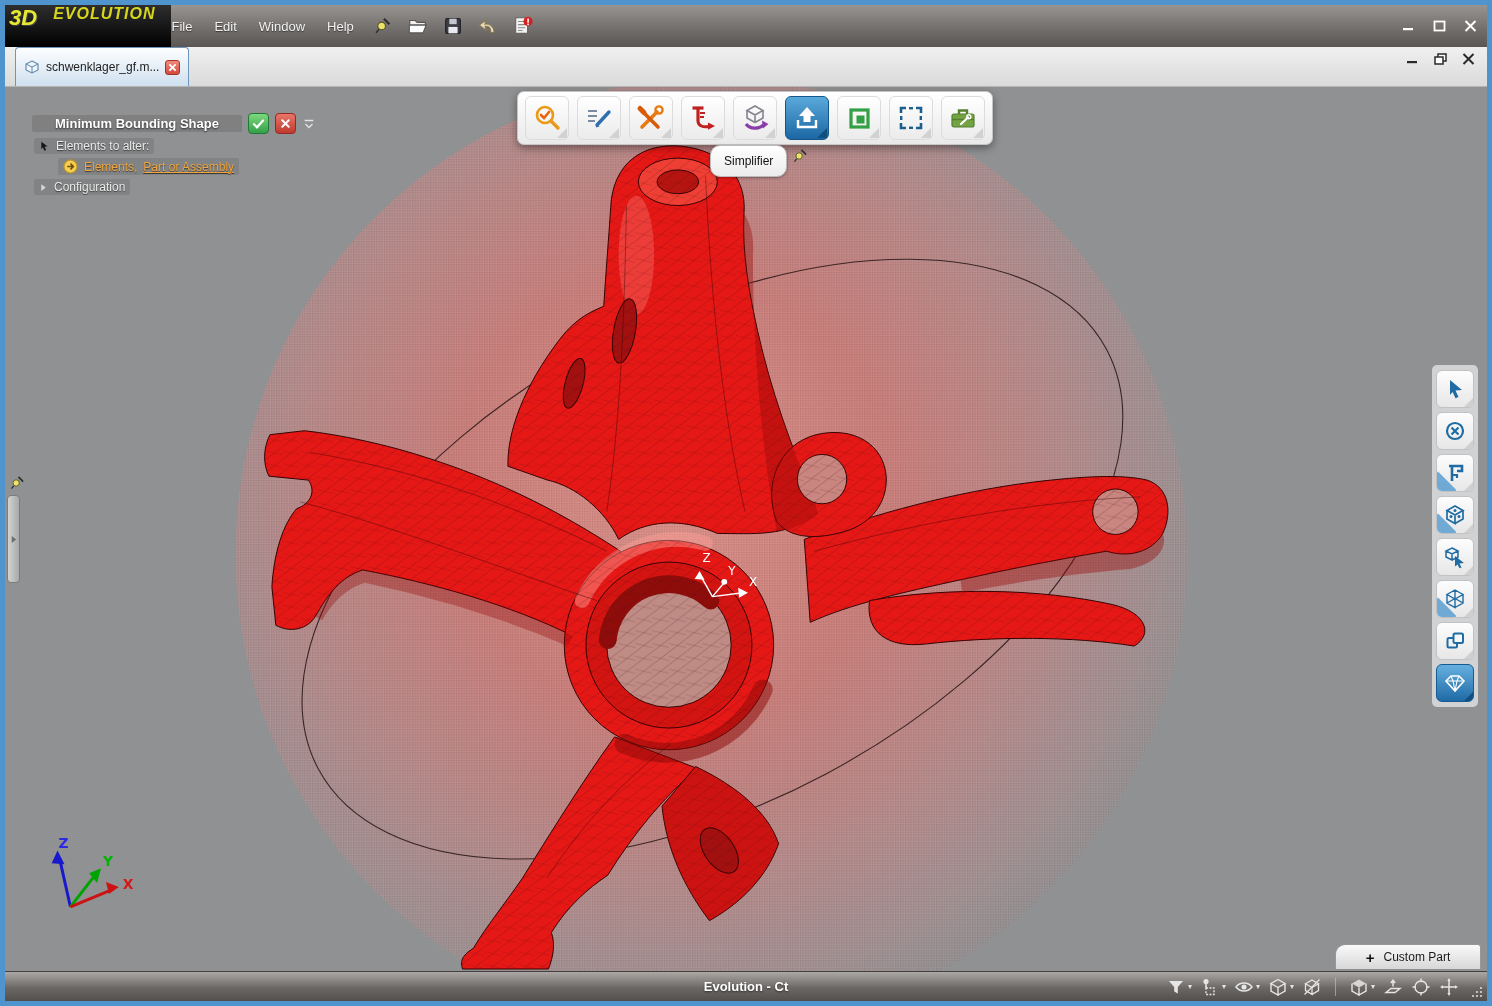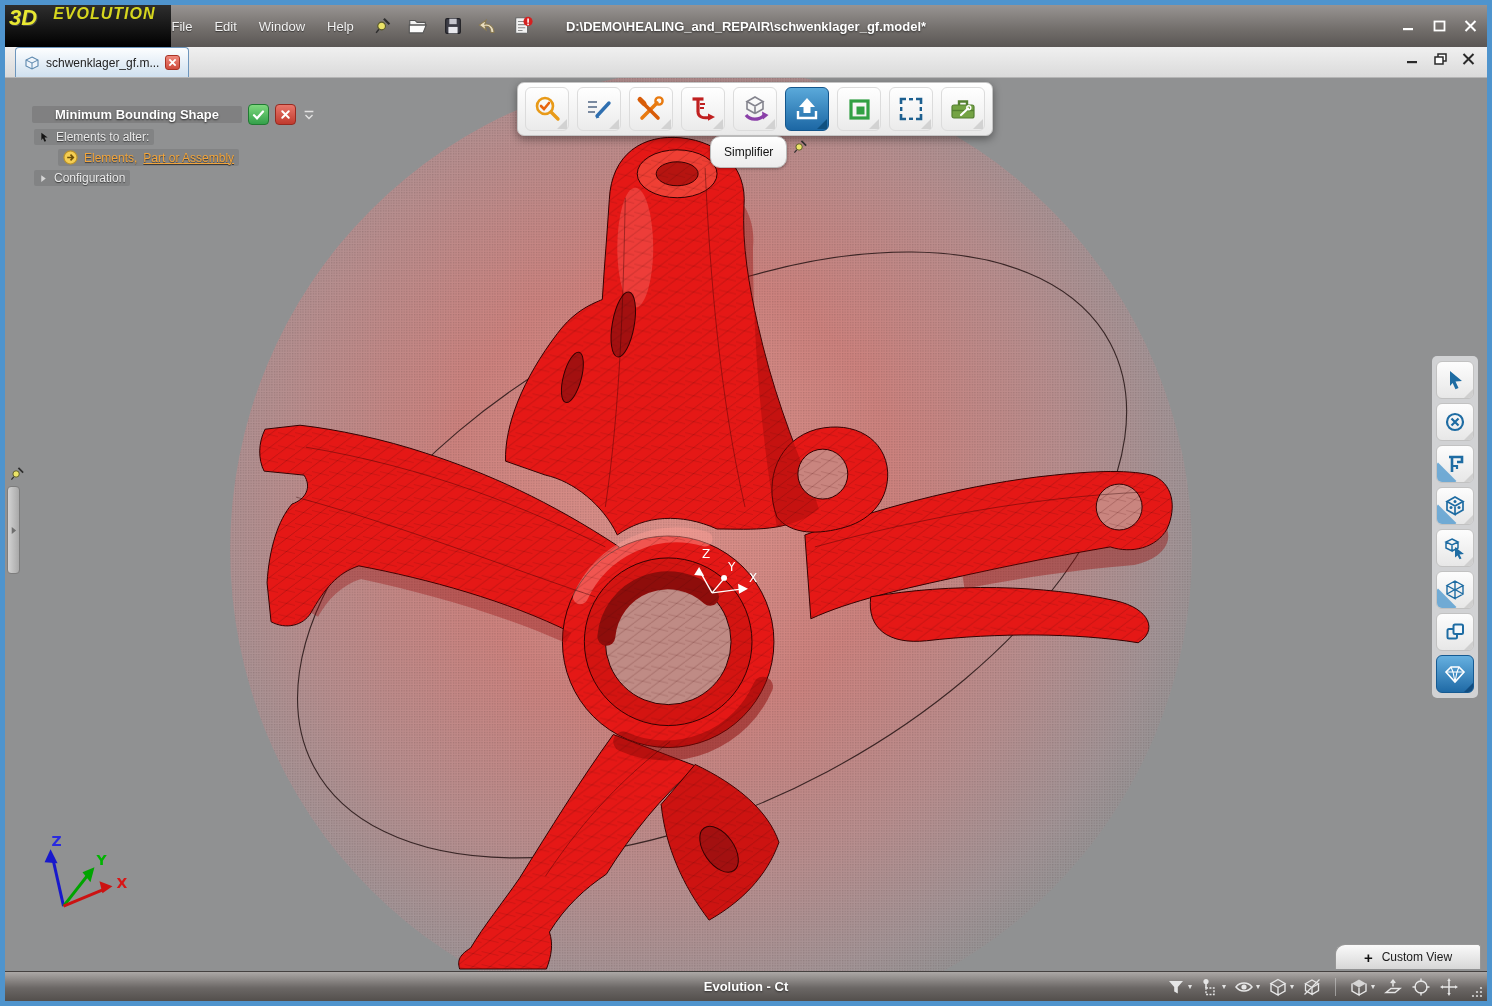--- a/index.html
+++ b/index.html
@@ -12,21 +12,21 @@
   .logo-evo{font-style:italic;font-weight:bold;font-size:16px;color:#d6d61e;letter-spacing:1px;margin-left:16px}
   .menus{display:flex;gap:22px;color:#f2f2f2;font-size:13px}
   .menu-item{cursor:default;text-shadow:0 1px 1px rgba(0,0,0,.5)}
   .mb-icons{display:flex;gap:13px;margin-left:18px;align-items:center}
   .mb-icon{width:22px;height:22px;display:block}
   .mb-title{position:absolute;left:0;right:0;text-align:center;color:#fff;font-weight:bold;font-size:13px;pointer-events:none;text-shadow:0 1px 2px rgba(0,0,0,.6)}
   .win-ctrls{position:absolute;right:10px;top:0;height:100%;display:flex;gap:18px;align-items:center}
   .wc{width:13px;height:12px;display:block}
   
   .tabbar{flex:0 0 29px;background:linear-gradient(#f0f0f0,#dadada);position:relative;display:flex;align-items:flex-end;padding-left:10px;border-bottom:1px solid #b5b5b5}
-  .doc-tab{height:30px;display:flex;align-items:center;gap:6px;padding:0 8px;background:linear-gradient(#fdfeff,#cfe0ef);border:1px solid #6d96bd;border-bottom:none;border-radius:4px 4px 0 0;font-size:12px;color:#222}
+  .doc-tab{height:39px;display:flex;align-items:center;gap:6px;padding:0 8px;background:linear-gradient(#fdfeff,#cfe0ef);border:1px solid #6d96bd;border-bottom:none;border-radius:4px 4px 0 0;font-size:12px;color:#222}
   .tab-close{width:15px;height:15px;border-radius:3px;background:linear-gradient(#ef8a7e,#d04b3c);border:1px solid #a83325;display:flex;align-items:center;justify-content:center}
   .mdi-ctrls{position:absolute;right:12px;top:6px;display:flex;gap:15px;align-items:center}
   
   .viewport{flex:1;position:relative;background:#909192;overflow:hidden}
   .scene{position:absolute;inset:0;width:100%;height:100%;display:block}
   svg text{font-family:"DejaVu Sans",sans-serif}
   
   .bpanel{position:absolute;left:27px;top:26px}
   .bp-row{display:flex;align-items:center;gap:6px;margin-bottom:4px}
   .bp-title{font-size:13px;font-weight:bold;color:#fff;text-shadow:0 1px 2px rgba(0,0,0,.7);background:rgba(80,80,80,.25);padding:1px 23px;border-radius:2px}
@@ -102,21 +102,20 @@
           <path d="M18.5 19 C18.5 12 13 9 8.5 10 L10 5.5 L2.5 11 L10 16.5 L8.8 12.4 C12.5 11.6 15.3 13.6 15.3 19 Z" fill="#e9ddc0" stroke="#8a7a50" stroke-width="1.1"></path>
         </svg>
       <svg class="mb-icon" viewBox="0 0 24 24">
           <rect x="4" y="3" width="13" height="17" rx="1" fill="#f2f2f2" stroke="#666" stroke-width="1.2"></rect>
           <path d="M6.5 7 h8 M6.5 10.5 h8 M6.5 14 h8 M6.5 17 h5" stroke="#8a8a8a" stroke-width="1.1"></path>
           <circle cx="17.5" cy="7" r="5" fill="#d42020"></circle>
           <rect x="16.7" y="3.8" width="1.7" height="4.6" fill="#fff"></rect>
           <rect x="16.7" y="9.4" width="1.7" height="1.7" fill="#fff"></rect>
         </svg>
     </div>
-    <div class="mb-title">D:\DEMO\HEALING_and_REPAIR\schwenklager_gf.model*</div>
     <div class="win-ctrls">
       <svg class="wc" viewBox="0 0 13 12">
           <rect x="1" y="8" width="10" height="2.2" fill="#fff"></rect>
         </svg>
       <svg class="wc" viewBox="0 0 13 12">
           <rect x="1.5" y="1.5" width="10" height="9" fill="none" stroke="#fff" stroke-width="1.8"></rect>
         </svg>
       <svg class="wc" viewBox="0 0 13 12">
           <path d="M1.5 1 L11.5 11 M11.5 1 L1.5 11" stroke="#fff" stroke-width="2"></path>
         </svg>
@@ -449,21 +448,21 @@
       <div class="rbtn active">
           <svg width="24" height="24" viewBox="0 0 24 24">
             <polygon points="8,5 16,5 21,10 12,20 3,10" stroke="#fff" stroke-width="1.6" fill="none"></polygon>
             <path d="M3 10 H21 M8 5 L10 10 L12 20 M16 5 L14 10 L12 20 M10 10 H14" stroke="#fff" stroke-width="1.1" fill="none"></path>
           </svg>
         </div>
     </div>
 
     <div class="cview">
       <span class="cv-plus">+</span>
-      <span>Custom View</span>
+      <span>Custom Part</span>
     </div>
   </div>
 
   <div class="statusbar">
     <div class="sb-text">Evolution - Ct</div>
     <div class="sb-icons">
       <span class="sb-btn">
           <svg width="20" height="20" viewBox="0 0 20 20">
             <path d="M3 4 h14 l-5.2 6 v6.5 l-3.6 -2 v-4.5 Z" fill="#e6e6e6"></path>
           </svg>

